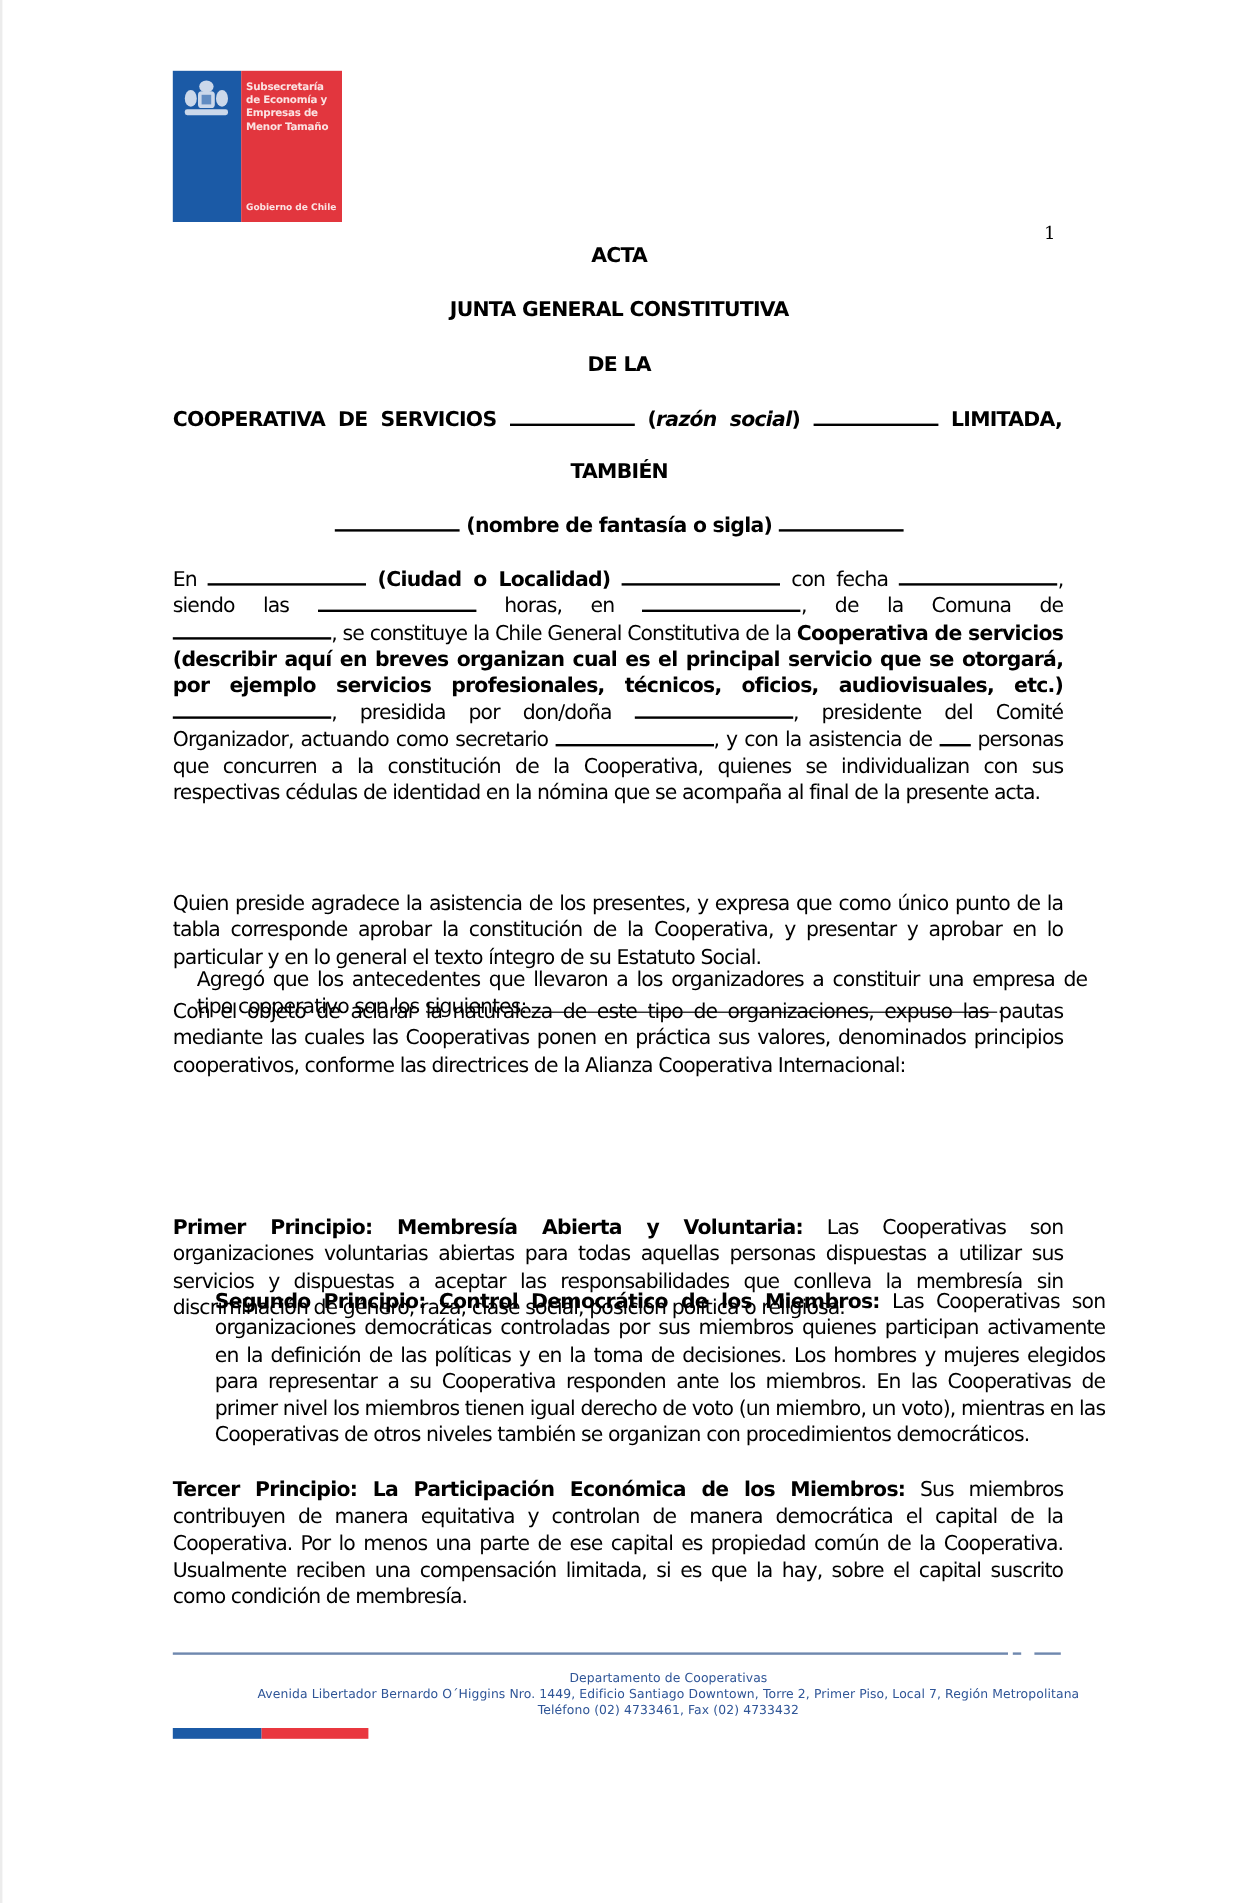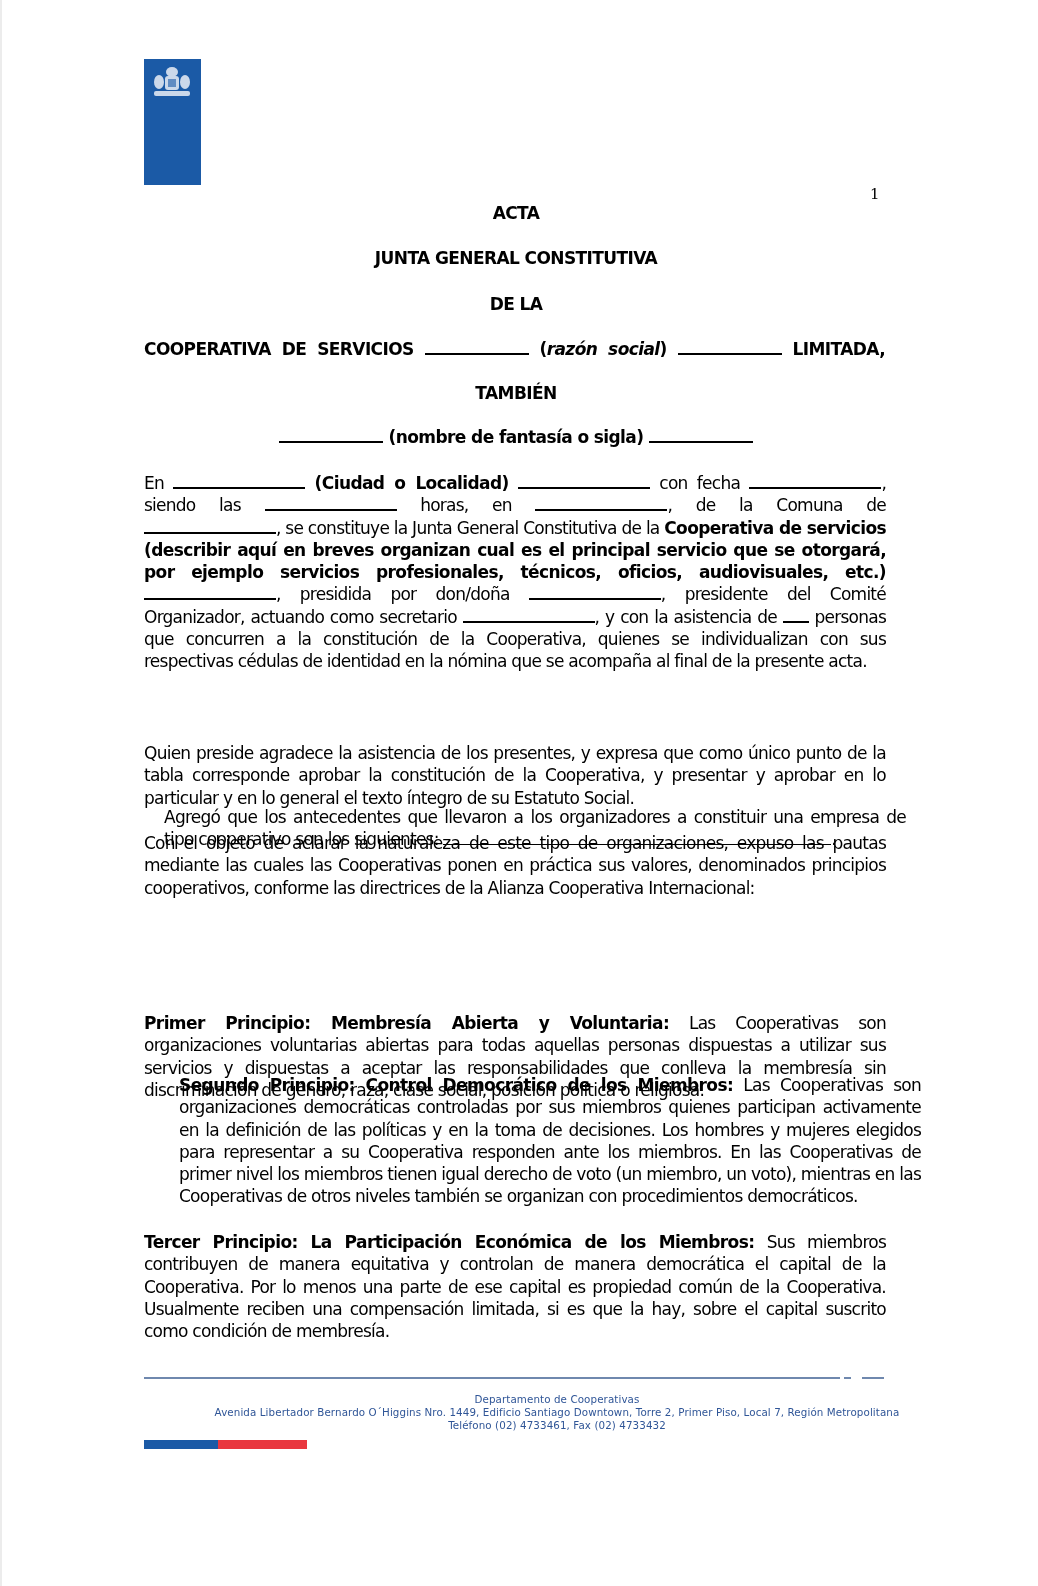--- a/index.html
+++ b/index.html
@@ -72,20 +72,29 @@
       <g fill="#dfe6f2" opacity="0.9">
         <ellipse cx="21" cy="8" rx="6" ry="5"></ellipse>
         <rect x="14" y="12" width="14" height="14" rx="3"></rect>
         <ellipse cx="8" cy="18" rx="5" ry="7"></ellipse>
         <ellipse cx="34" cy="18" rx="5" ry="7"></ellipse>
         <rect x="3" y="27" width="36" height="5" rx="2"></rect>
       </g>
       <rect x="17" y="15" width="8" height="8" fill="#1b5aa6" opacity="0.6"></rect>
     </svg>
   </div>
+  <div class="logo-red">
+    <div class="logo-name">
+      <div>Subsecretaría</div>
+      <div>de Economía y</div>
+      <div>Empresas de</div>
+      <div>Menor Tamaño</div>
+    </div>
+    <div class="logo-gov">Gobierno de Chile</div>
+  </div>
 </div>
 
 <div class="page-num">1</div>
 
 <div class="heading h-acta">ACTA</div>
 <div class="heading h-junta">JUNTA GENERAL CONSTITUTIVA</div>
 <div class="heading h-dela">DE LA</div>
 
 <div class="heading h-coop">
   <span>COOPERATIVA DE SERVICIOS</span>
@@ -107,21 +116,21 @@
   <span>En</span>
   <span class="blank bl-lg"></span>
   <b>(Ciudad o Localidad)</b>
   <span class="blank bl-lg"></span>
   <span>con fecha</span>
   <span class="blank bl-lg"></span><span>,</span>
   <span class="wide"><span>siendo las</span>
   <span class="blank bl-lg"></span>
   <span>horas, en</span>
   <span class="blank bl-lg"></span><span>, de la Comuna de</span></span>
-  <span class="blank bl-lg"></span><span>, se constituye la Junta General Constitutiva de la</span>
+  <span class="blank bl-lg"></span><span>, se constituye la Chile General Constitutiva de la</span>
   <b>Cooperativa de servicios (describir aquí en breves organizan cual es el principal servicio que se otorgará, por ejemplo servicios profesionales, técnicos, oficios, audiovisuales, etc.)</b>
   <span class="blank bl-lg"></span><span>, presidida por don/doña</span>
   <span class="blank bl-lg"></span><span>, presidente del Comité Organizador, actuando como secretario</span>
   <span class="blank bl-lg"></span><span>, y con la asistencia de</span>
   <span class="blank bl-sm"></span>
   <span>personas que concurren a la constitución de la Cooperativa, quienes se individualizan con sus respectivas cédulas de identidad en la nómina que se acompaña al final de la presente acta.</span>
 </div>
 
 <div class="body-block p2">Quien preside agradece la asistencia de los presentes, y expresa que como único punto de la tabla corresponde aprobar la constitución de la Cooperativa, y presentar y aprobar en lo particular y en lo general el texto íntegro de su Estatuto Social.</div>
 

